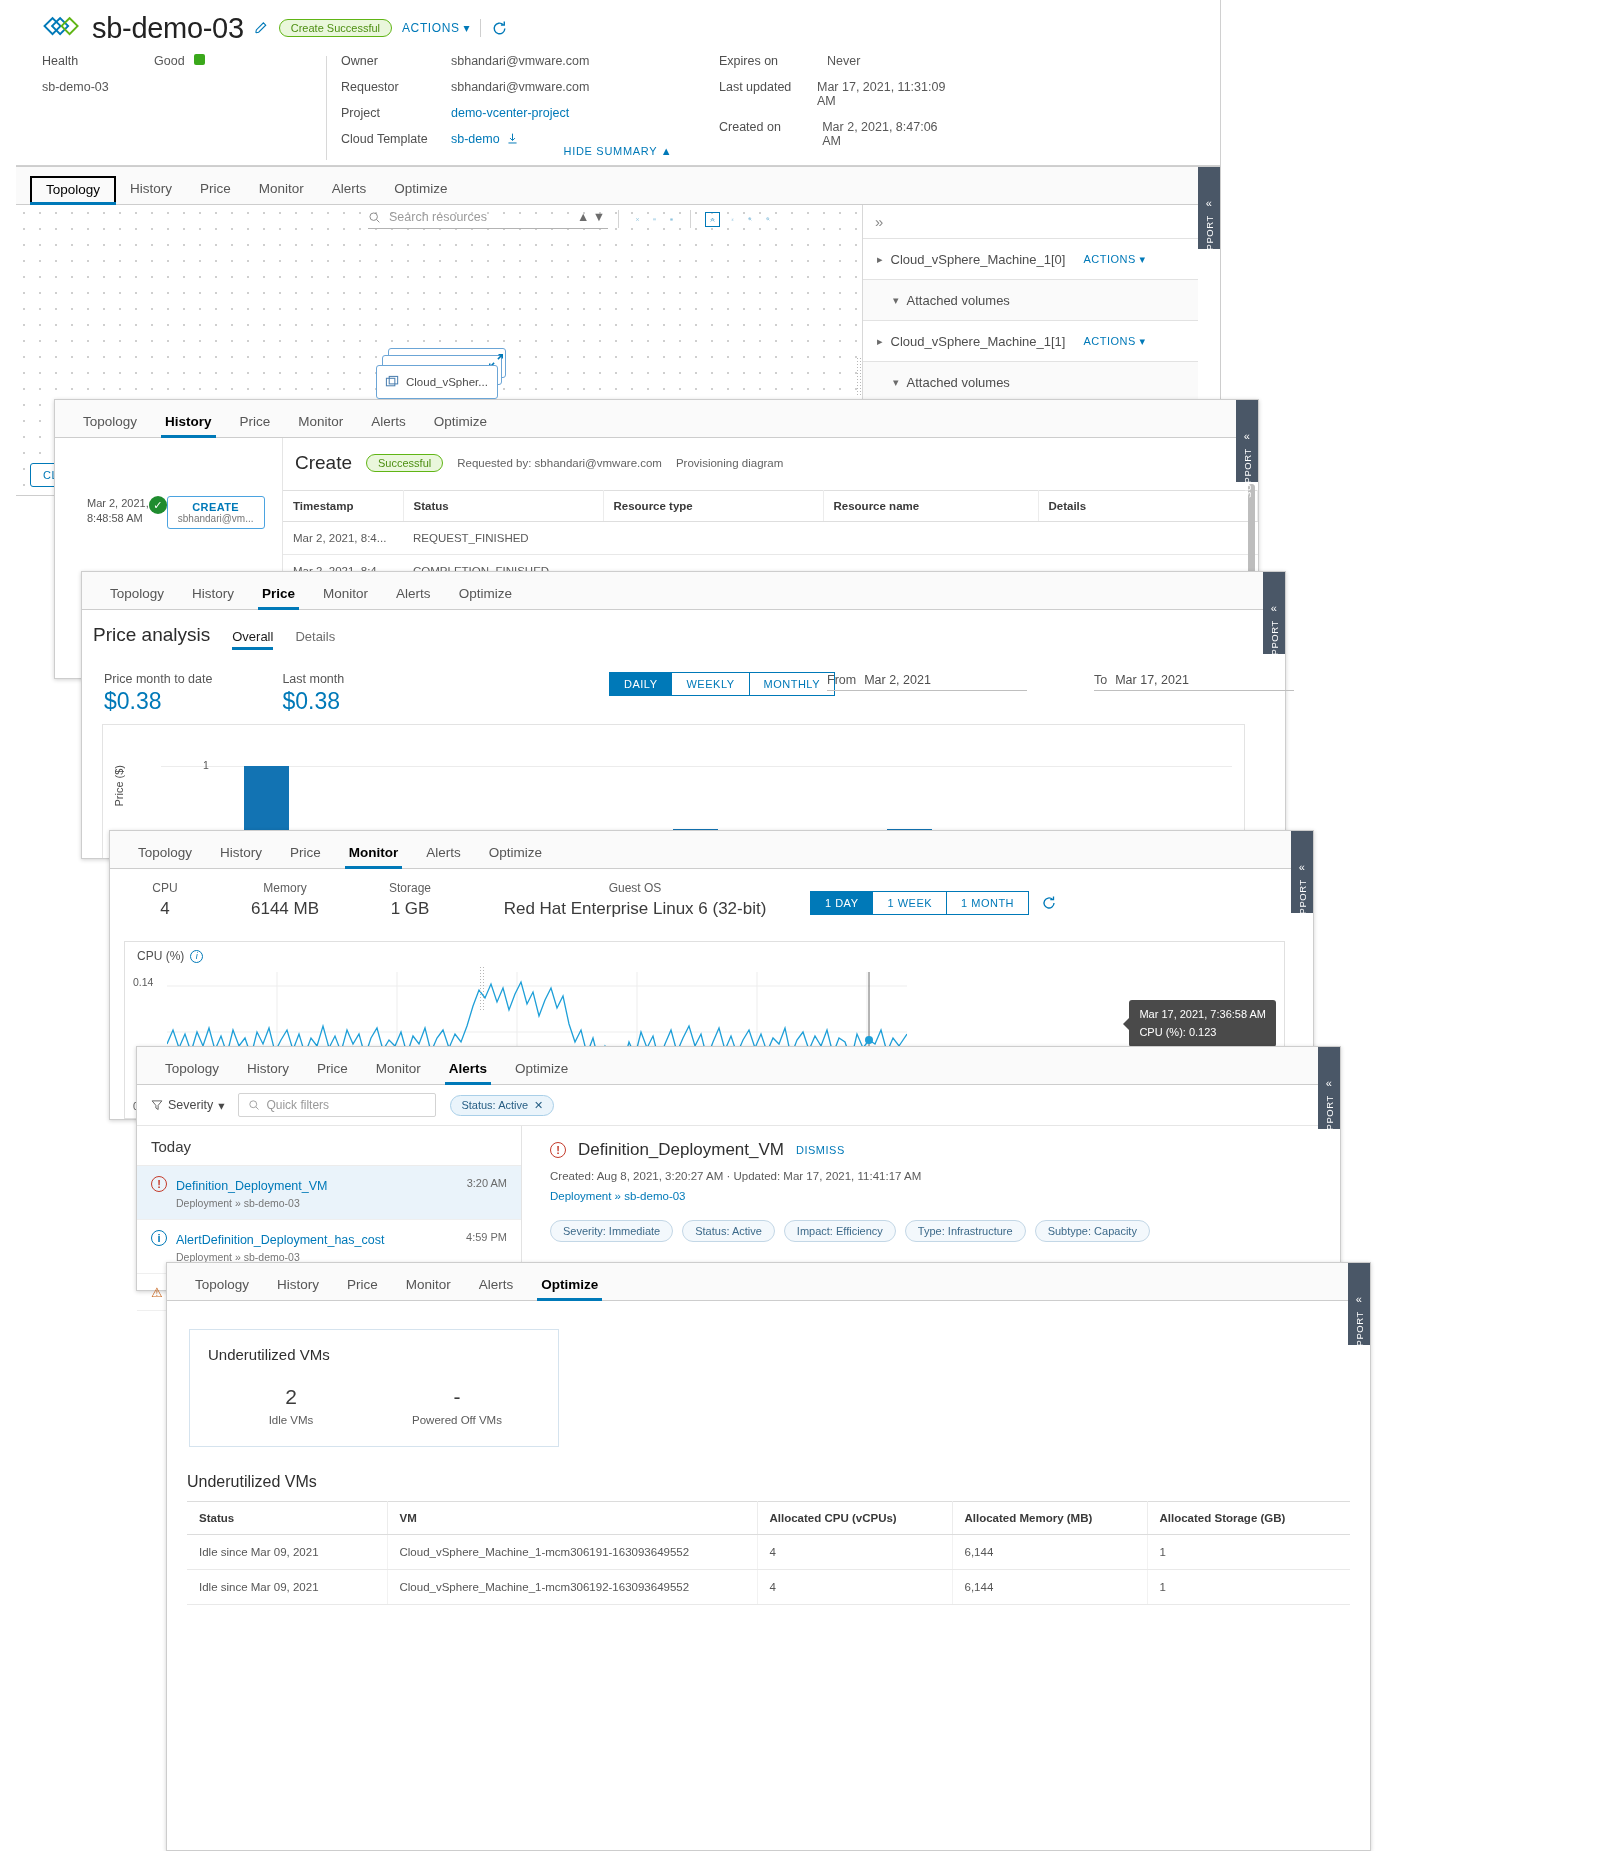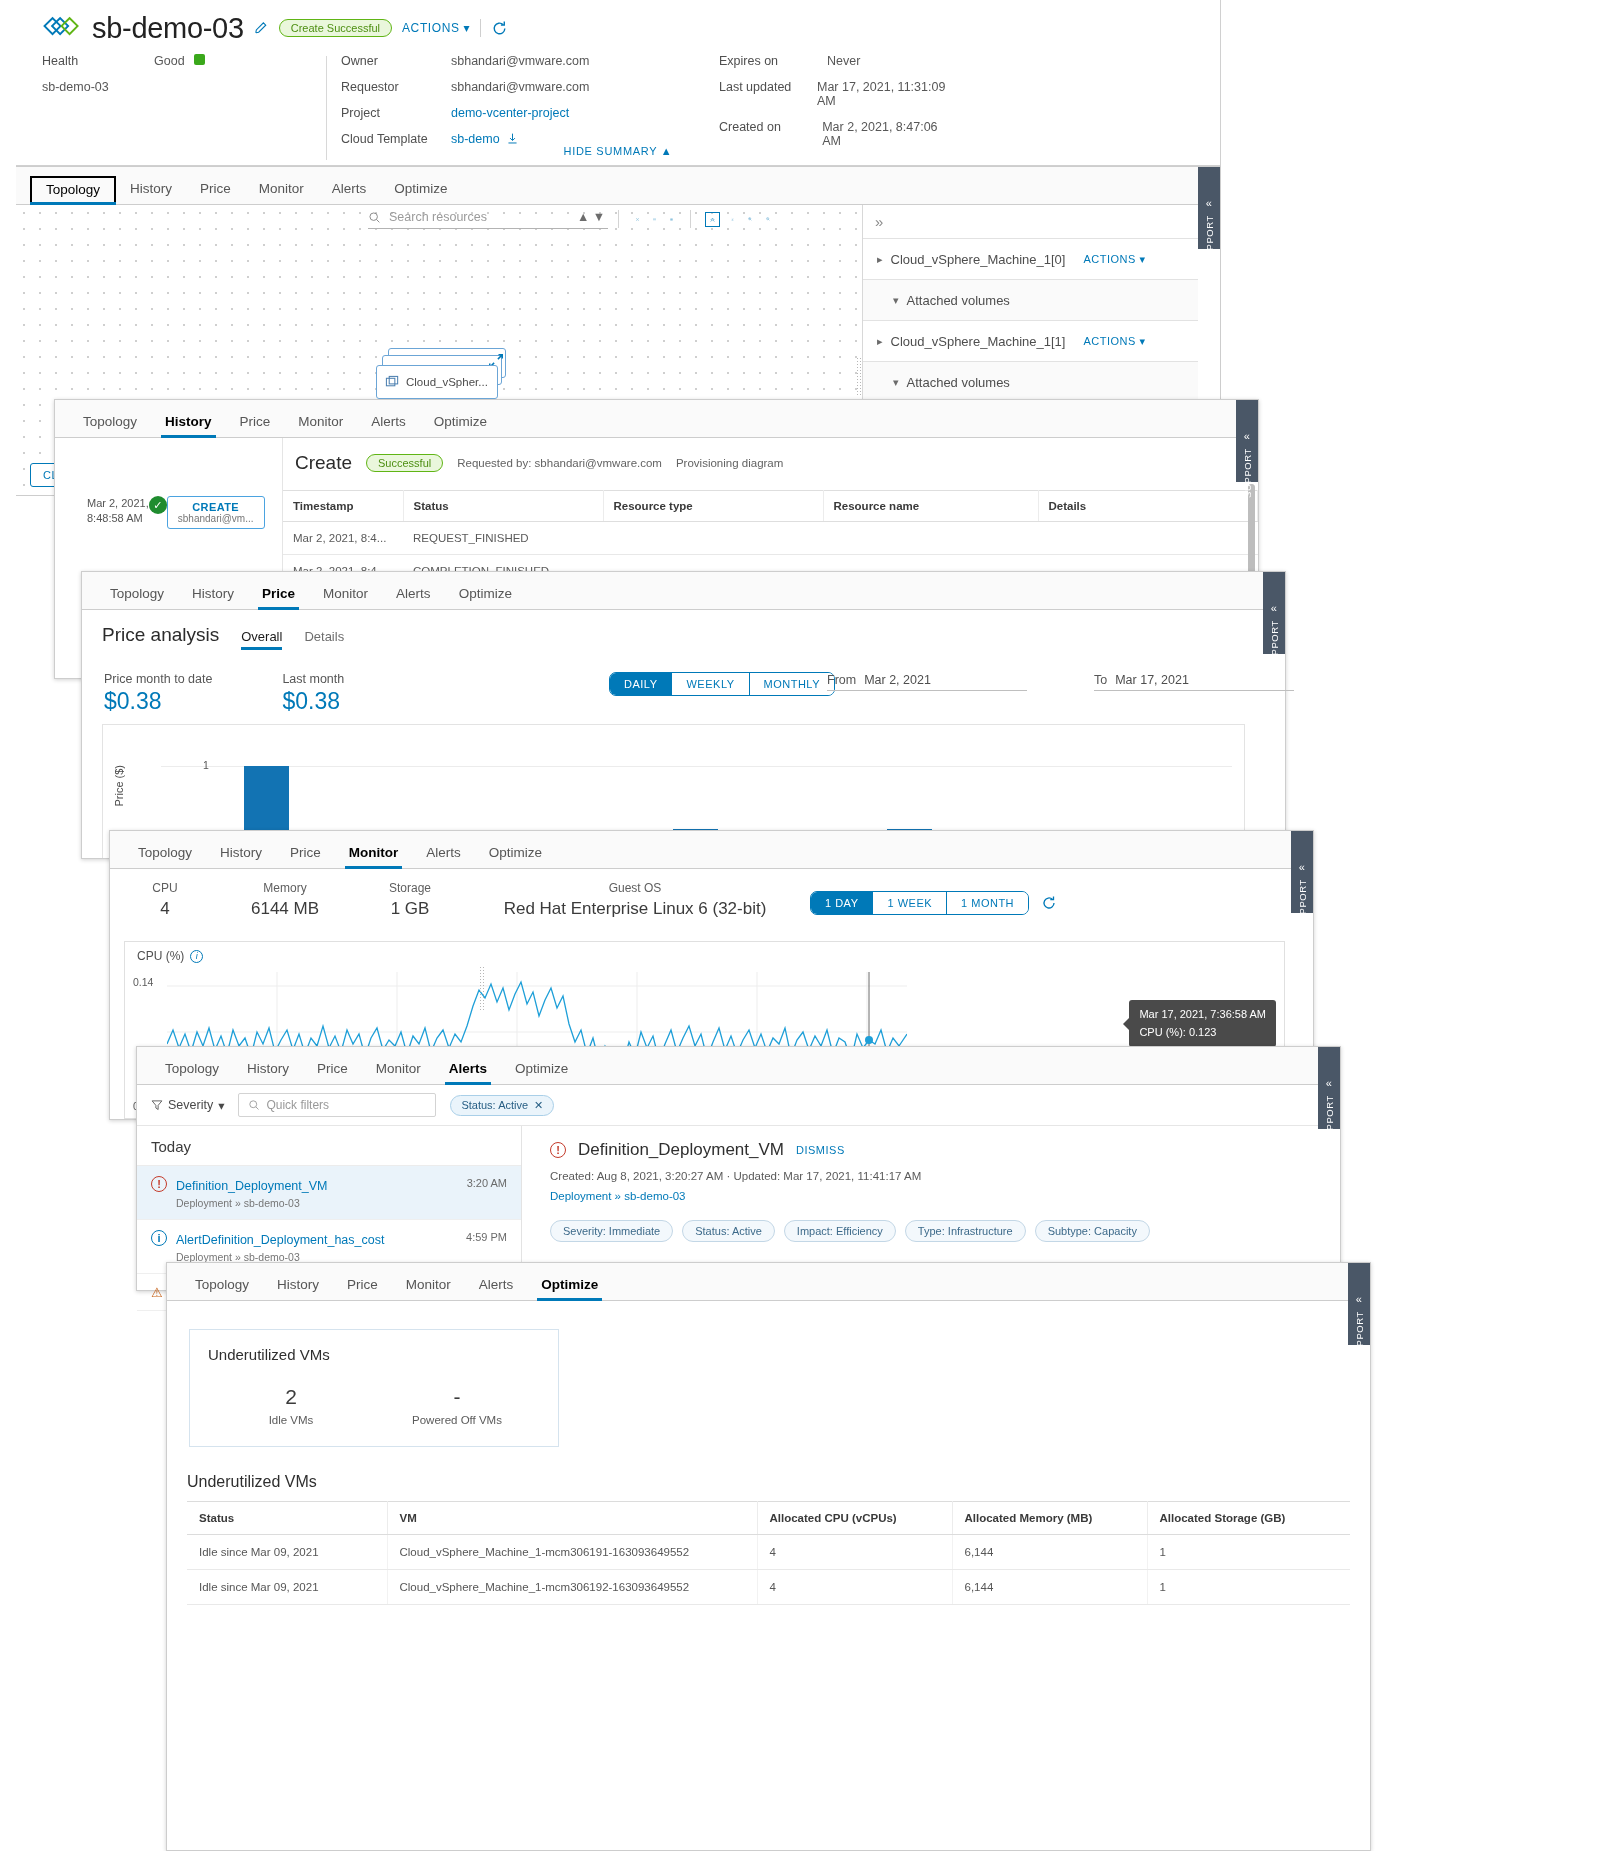--- a/index.html
+++ b/index.html
@@ -269,36 +269,36 @@
     position: absolute; top: 46px; right: 3px; width: 7px; bottom: 6px;
     background: #f0f0f0; border-radius: 4px;
   }
   .vscroll:before {
     content: ""; position: absolute; left: 0; top: 0;
     width: 7px; height: 48%; background: #bdbdbd; border-radius: 4px;
   }
 
   
   #price-panel { left: 65px; top: 571px; width: 1205px; height: 288px; }
-  .price-head { display: flex; align-items: baseline; gap: 22px; padding: 14px 0 0 20px; }
+  .price-head { display: flex; align-items: baseline; gap: 22px; padding: 14px 0 0 11px; }
   .price-title { font-size: 19px; font-weight: 300; color: #2b2b2b; }
   .subtab {
     font-size: 13px; color: #6d6d6d; position: relative;
     padding-bottom: 6px; cursor: pointer;
   }
   .subtab.active { color: #1b1b1b; }
   .subtab.active:after {
     content: ""; position: absolute; left: 0; right: 0; bottom: 0;
     height: 3px; background: #0079b8;
   }
   .price-stats { display: flex; gap: 70px; padding: 22px 0 0 22px; }
   .stat-lbl { font-size: 12.5px; color: #565656; }
   .stat-val { font-size: 23px; color: #0079b8; font-weight: 300; margin-top: 2px; }
   .seg-group {
-    display: inline-flex; border: 1px solid #0079b8; border-radius: 7px;
+    display: inline-flex; border: 1px solid #0079b8; border-radius: 0;
     overflow: hidden;
   }
   .seg {
     font-size: 11px; letter-spacing: .5px; padding: 5px 14px;
     color: #0079b8; background: #fff; cursor: pointer;
     border-right: 1px solid #0079b8;
   }
   .seg:last-child { border-right: none; }
   .seg.active { background: #0079b8; color: #fff; }
   .date-field {

